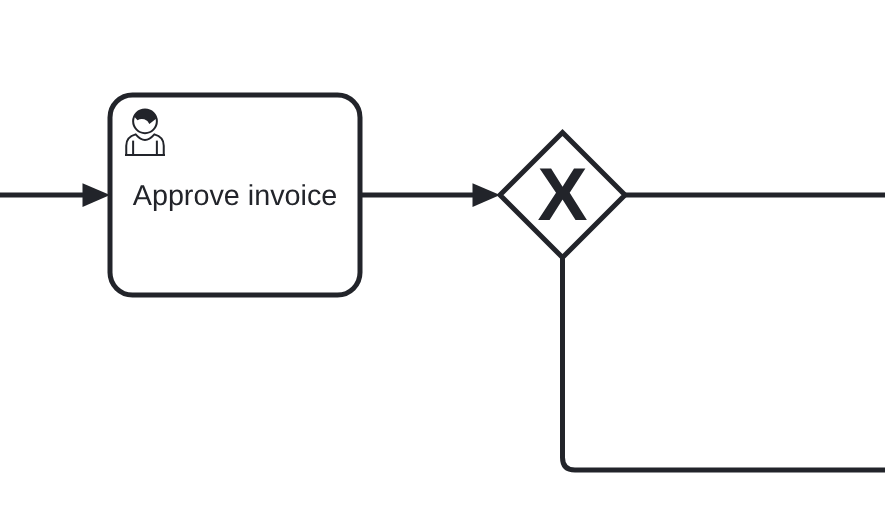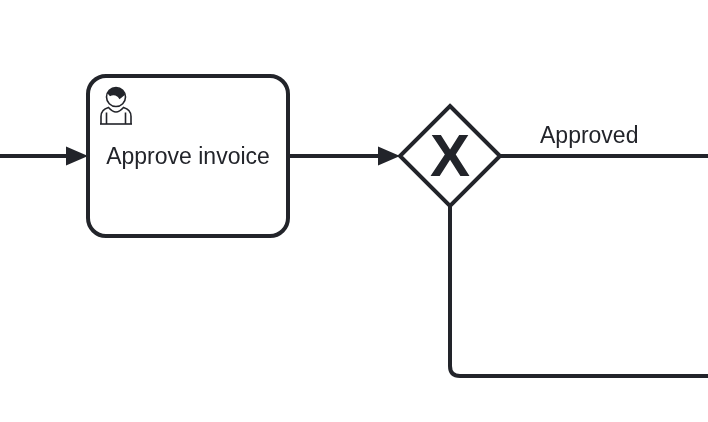--- a/index.html
+++ b/index.html
@@ -109,16 +109,15 @@
 
     <g>
       <path d="M 450 206 L 450 366 Q 450 376 460 376 L 708 376" class="flow-stroke"></path>
     </g>
   </svg>
 
   <div class="task-label-box">
     <span class="diagram-label" style="position:static">Approve invoice</span>
   </div>
 
-  <span class="diagram-label" style="left:540px; top:121px;">Approved</span>
 
 
 </div>
 
 </body></html>

